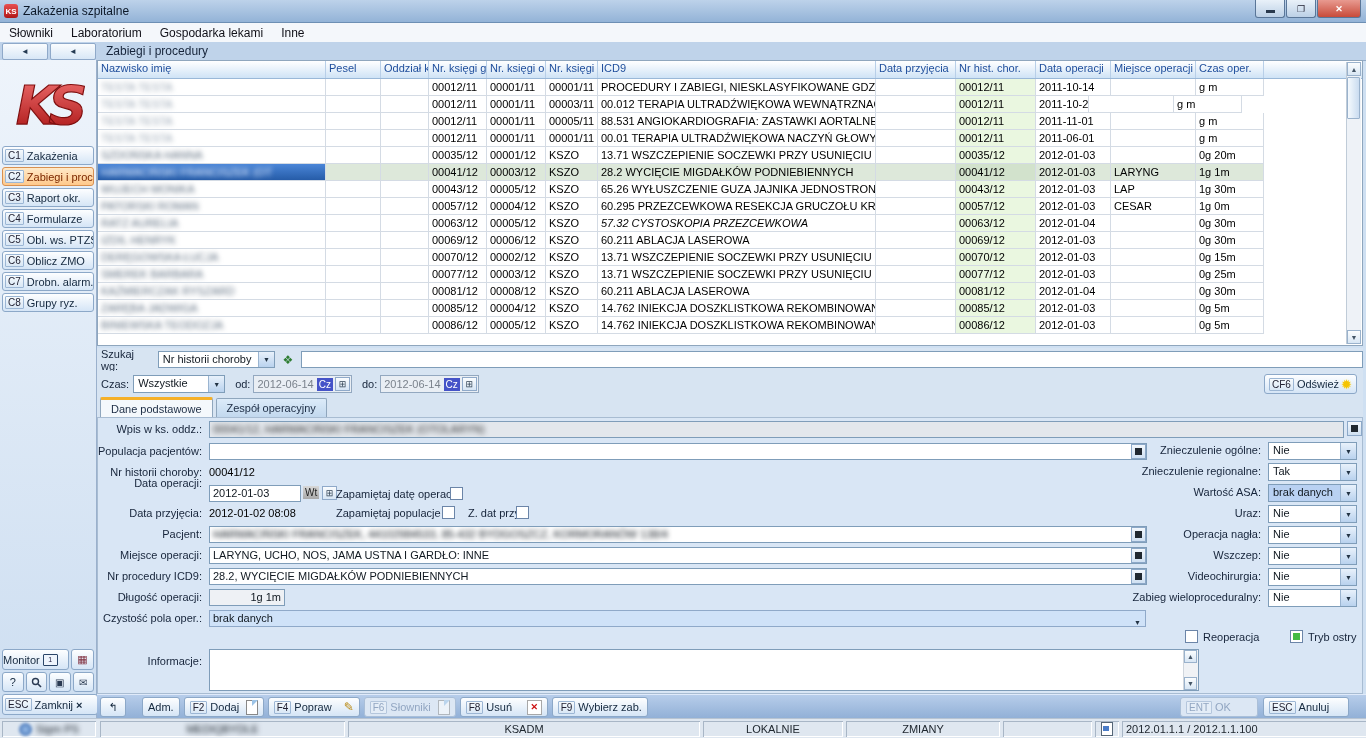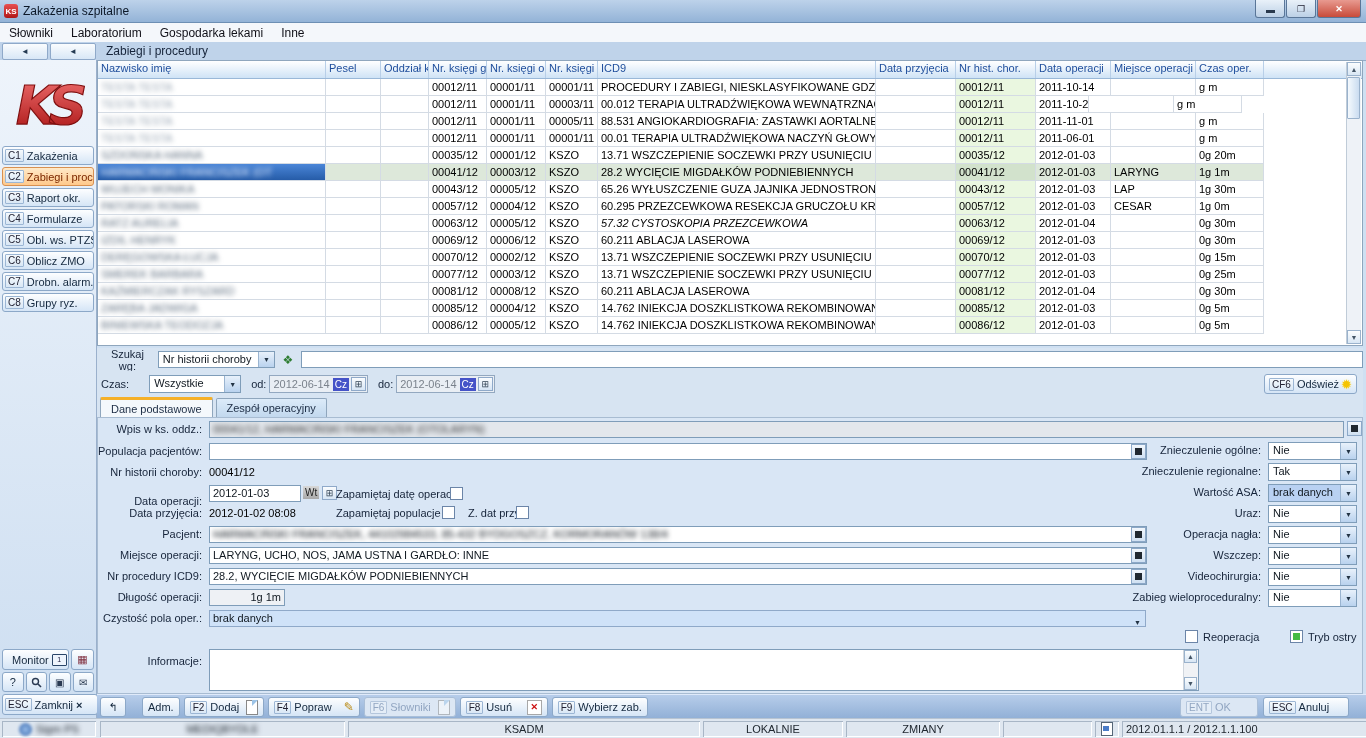--- a/index.html
+++ b/index.html
@@ -71,21 +71,21 @@
   .vscroll{position:absolute;right:1px;top:1px;width:14px;height:282px;background:#eef2f7;
     border-left:1px solid #c0ccd8;}
   .sc-arrow{width:14px;height:14px;background:linear-gradient(#fbfdfe,#d8e6f4);border:1px solid #9ab2cc;
     box-sizing:border-box;font-size:7px;color:#456;display:flex;align-items:center;justify-content:center;}
   .sc-thumb{position:absolute;left:0;top:15px;width:13px;height:42px;
     background:linear-gradient(90deg,#f4f9fd,#cadcf0);border:1px solid #9ab2cc;box-sizing:border-box;border-radius:1px;}
 
   
   .searchrow{position:absolute;left:97px;top:348px;width:1266px;height:23px;background:#d7e4f2;
     border-bottom:1px solid #b8c8da;display:flex;align-items:center;}
-  .label{color:#16243a;text-align:center;}
+  .label{color:#16243a;}
   .combo{display:flex;height:17px;border:1px solid #7f9db9;background:#fff;box-sizing:border-box;}
   .combo .val{padding:1px 4px;white-space:nowrap;overflow:hidden;flex:1;}
   .combo .arr{width:15px;background:linear-gradient(#e8f1fb,#b9d2ee);border-left:1px solid #9ab4d0;
     display:flex;align-items:center;justify-content:center;font-size:7px;color:#234;}
   .text-input{height:17px;border:1px solid #7f9db9;background:#fff;box-sizing:border-box;
     font-family:"Liberation Sans",sans-serif;font-size:11px;padding:0 3px;}
   .diamond-btn{width:18px;height:18px;margin:0 4px;display:flex;align-items:center;justify-content:center;
     font-size:12px;color:#2e7d32;}
   .daterow{position:absolute;left:97px;top:371px;width:1266px;height:26px;background:#d7e4f2;
     border-bottom:1px solid #b8c8da;display:flex;align-items:center;}
@@ -225,21 +225,21 @@
           <span class="badge">C7</span>
           <span>Drobn. alarm.</span>
         </div>
         <div class="sb-btn">
           <span class="badge">C8</span>
           <span>Grupy ryz.</span>
         </div>
       </div>
     <div class="sb-bottom">
       <div style="display:flex;margin:0 2px 2px 2px;">
-        <div class="mini-btn" style="flex:1;height:19px;justify-content:flex-start;padding-left:9px;">
+        <div class="mini-btn" style="flex:1;height:19px;justify-content:flex-start;padding-left:0;">
           <span>Monitor</span>
           <span class="monitor-icon">1</span>
         </div>
         <div class="mini-btn" style="width:21px;height:19px;margin-left:2px;">
           <span class="calc-icon">▦</span>
         </div>
       </div>
       <div class="row-icons" style="margin-bottom:2px;">
         <div class="mini-btn" style="width:21px;height:18px;">
             <span>?</span>
@@ -506,21 +506,21 @@
       <span class="arr">▼</span>
     </div>
     <div class="diamond-btn">
         <span>❖</span>
       </div>
     <input class="text-input" style="width: 1070px;" value="">
   </div>
 
   <div class="daterow">
     <span class="label" style="margin-left:4px;">Czas:</span>
-    <div class="combo" style="width:92px;margin-left:20px;height:18px;">
+    <div class="combo" style="width:92px;margin-left:4px;height:18px;">
       <span class="val">Wszystkie</span>
       <span class="arr">▼</span>
     </div>
     <span class="label" style="margin-left:10px;">od:</span>
     <div class="datefield" style="margin-left:3px;">
       <span class="dval">2012-06-14</span>
       <span class="day-badge">Cz</span>
       <span class="cal-btn">⊞</span>
     </div>
     <span class="label" style="margin-left:10px;">do:</span>
@@ -555,21 +555,21 @@
 
     <div class="flabel" style="right:1160px;top:27px;">Populacja pacjentów:</div>
     <div class="ffield" style="left:111px;top:25px;width:938px;"><span></span></div>
     <div class="sq-btn" style="left:1033px;top:26px;">
         <span class="sq"></span>
       </div>
 
     <div class="flabel" style="right:1160px;top:48px;">Nr historii choroby:</div>
     <div class="ftext" style="left:111px;top:48px;">00041/12</div>
 
-    <div class="flabel" style="right:1160px;top:77px;">Data operacji:</div>
+    <div class="flabel" style="right:1160px;top:59px;">Data operacji:</div>
     <div class="ffield" style="left:111px;top:67px;width:92px;"><span>2012-01-03</span></div>
     <span class="day-badge" style="position:absolute;left:205px;top:68px;background:linear-gradient(#d8d8d8,#a8a8a8);color:#222;">Wt</span>
     <span class="cal-btn" style="position:absolute;left:224px;top:68px;">⊞</span>
     <span class="label" style="position:absolute;left:238px;top:70px;">Zapamiętaj datę operacji</span>
     <span class="cb" style="position:absolute;left:352px;top:69px;"></span>
 
     <div class="flabel" style="right:1160px;top:89px;">Data przyjęcia:</div>
     <div class="ftext" style="left:111px;top:89px;">2012-01-02 08:08</div>
     <span class="label" style="position:absolute;left:238px;top:89px;">Zapamiętaj populacje</span>
     <span class="cb" style="position:absolute;left:344px;top:88px;"></span>

